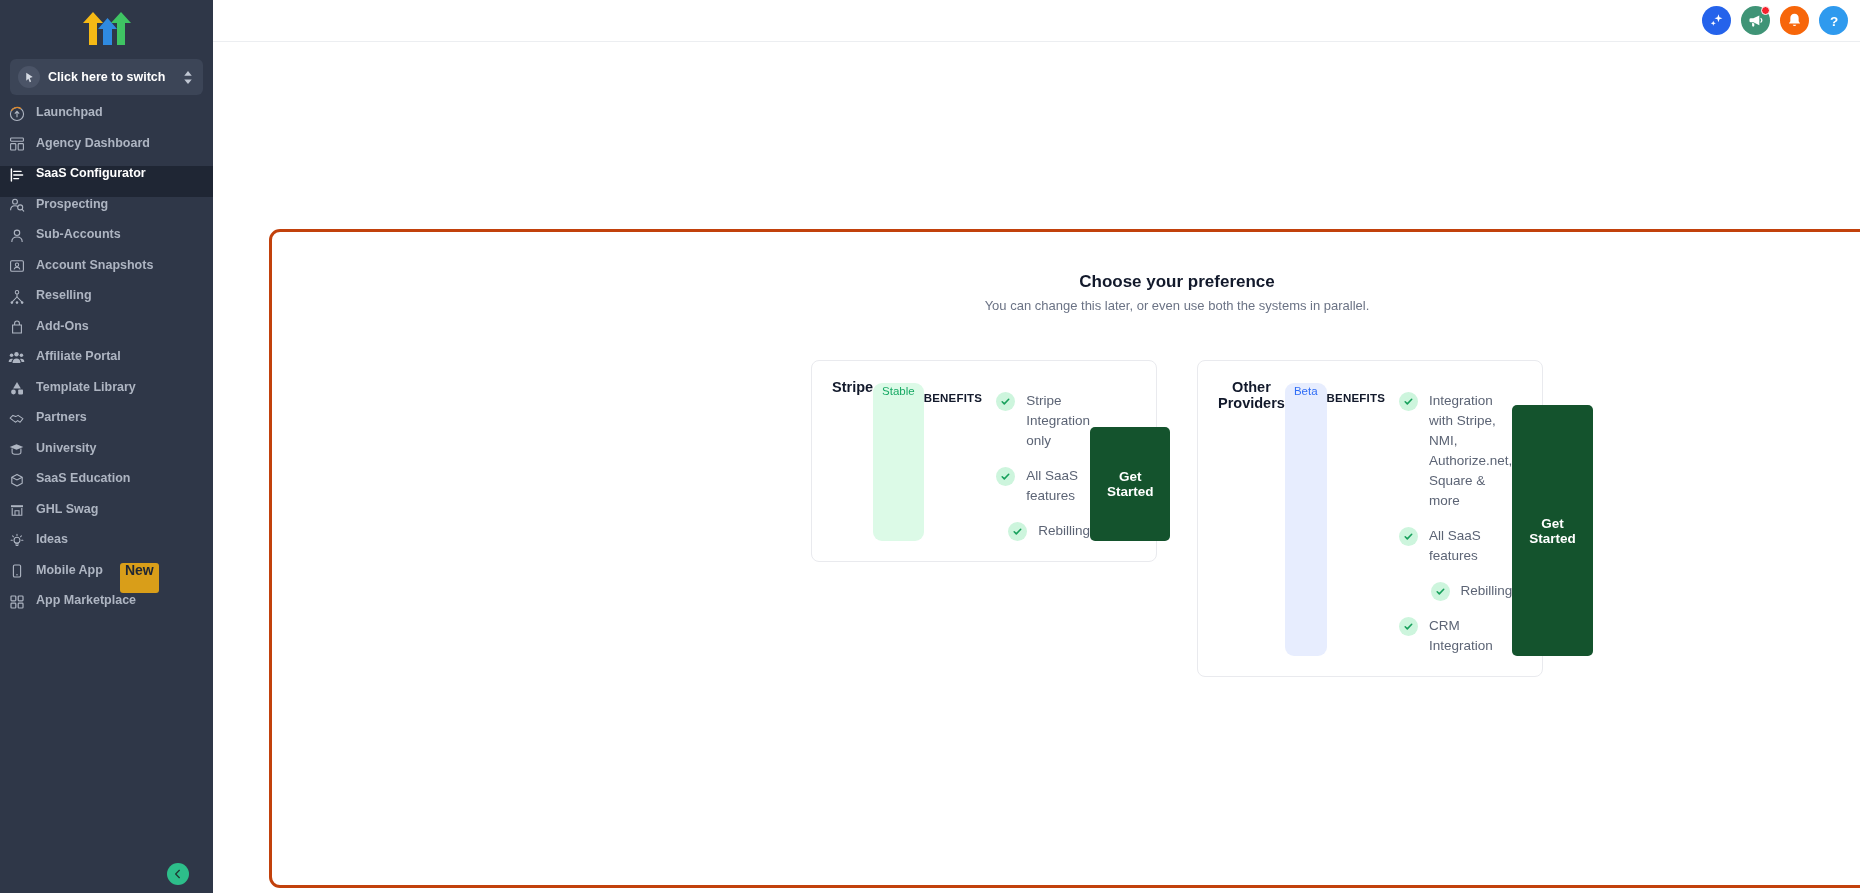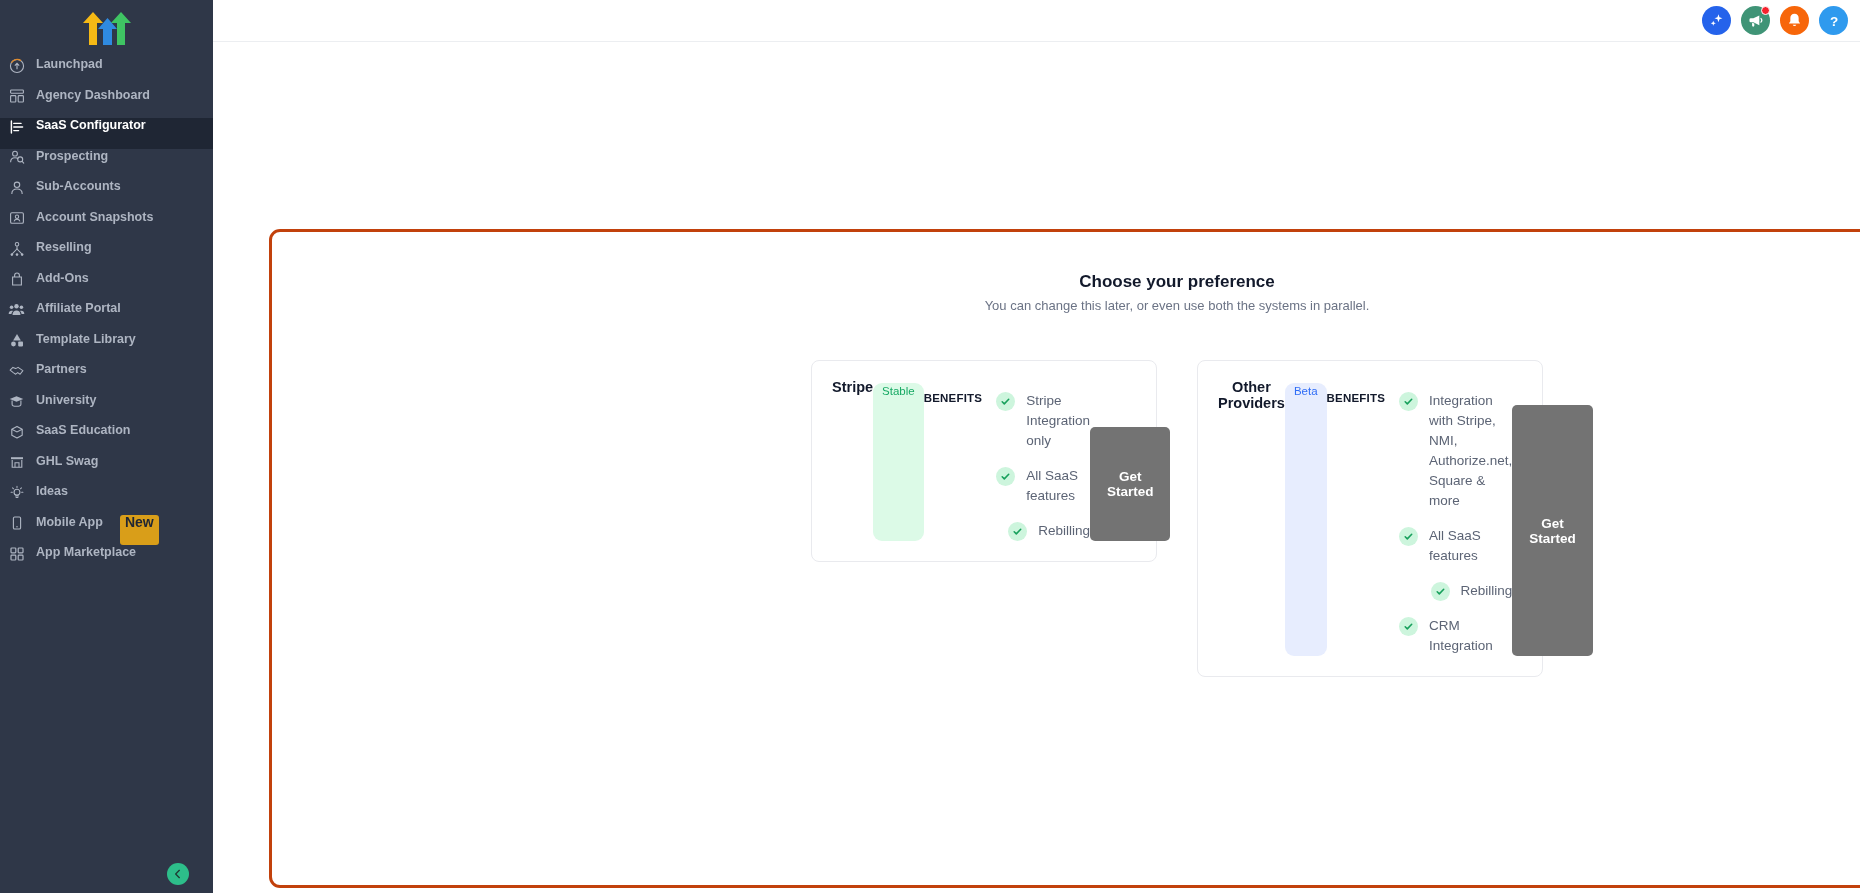--- a/index.html
+++ b/index.html
@@ -153,21 +153,21 @@
   .check-circle {
     width: 19px; height: 19px; flex: 0 0 19px; border-radius: 50%;
     background: #cdf5dd; display: flex;
     align-items: center; justify-content: center; margin-top: 1px;
   }
   .benefit-text {
     font-size: 13.5px; color: #5c6475; line-height: 20px; max-width: 230px;
   }
   .card-cta { display: flex; justify-content: center; margin-top: auto; }
   .btn-primary {
-    background: #737373; color: #ffffff;
+    background: #14532d; color: #ffffff;
     font-size: 13.5px; font-weight: bold;
     border: none; border-radius: 5px;
     padding: 10px 17px; cursor: pointer;
     font-family: "Liberation Sans", sans-serif;
   }
   .card-stripe .card-cta { margin-top: 48px; }
   .card-other .card-cta { margin-top: 26px; }
 </style>
 </head>
 <body>
@@ -179,20 +179,34 @@
     <div class="logo-wrap">
       <svg class="logo-svg" width="56" height="38" viewBox="0 0 56 38">
         <g>
           <path d="M10 36 V14 H4 L14 3 L24 14 H18 V36 Z" fill="#f5b915"></path>
           <path d="M24 36 V20 H19 L28.5 9 L38 20 H33 V36 Z" fill="#2f8ae0"></path>
           <path d="M38 36 V14 H32 L42 3 L52 14 H46 V36 Z" fill="#3fc463"></path>
         </g>
       </svg>
     </div>
 
+    <div class="switcher">
+      <span class="switcher-ic">
+        <svg width="13" height="13" viewBox="0 0 16 16">
+            <path d="M4 2 L12 7.5 L8.3 8.6 L10 13 L8.3 13.8 L6.6 9.4 L4 12 Z" fill="#d6dbe4"></path>
+          </svg>
+      </span>
+      <span class="switcher-label">Click here to switch</span>
+      <span class="switcher-chev">
+        <svg width="10" height="15" viewBox="0 0 10 16">
+            <path d="M5 1 L9 6 H1 Z" fill="#c0c7d3"></path>
+            <path d="M5 15 L9 10 H1 Z" fill="#c0c7d3"></path>
+          </svg>
+      </span>
+    </div>
 
     <nav class="nav">
 
       <div class="nav-item">
         <span class="ic">
           <svg width="16" height="16" viewBox="0 0 20 20">
               <circle cx="10" cy="10" r="8.2" fill="none" stroke="#aeb5c2" stroke-width="1.4"></circle>
               <path d="M10 14 V7 M7.3 9.6 L10 6.6 L12.7 9.6" fill="none" stroke="#aeb5c2" stroke-width="1.4"></path>
               <path d="M3 6 A8.2 8.2 0 0 1 15 3.3" fill="none" stroke="#e08a2a" stroke-width="1.6"></path>
             </svg>

